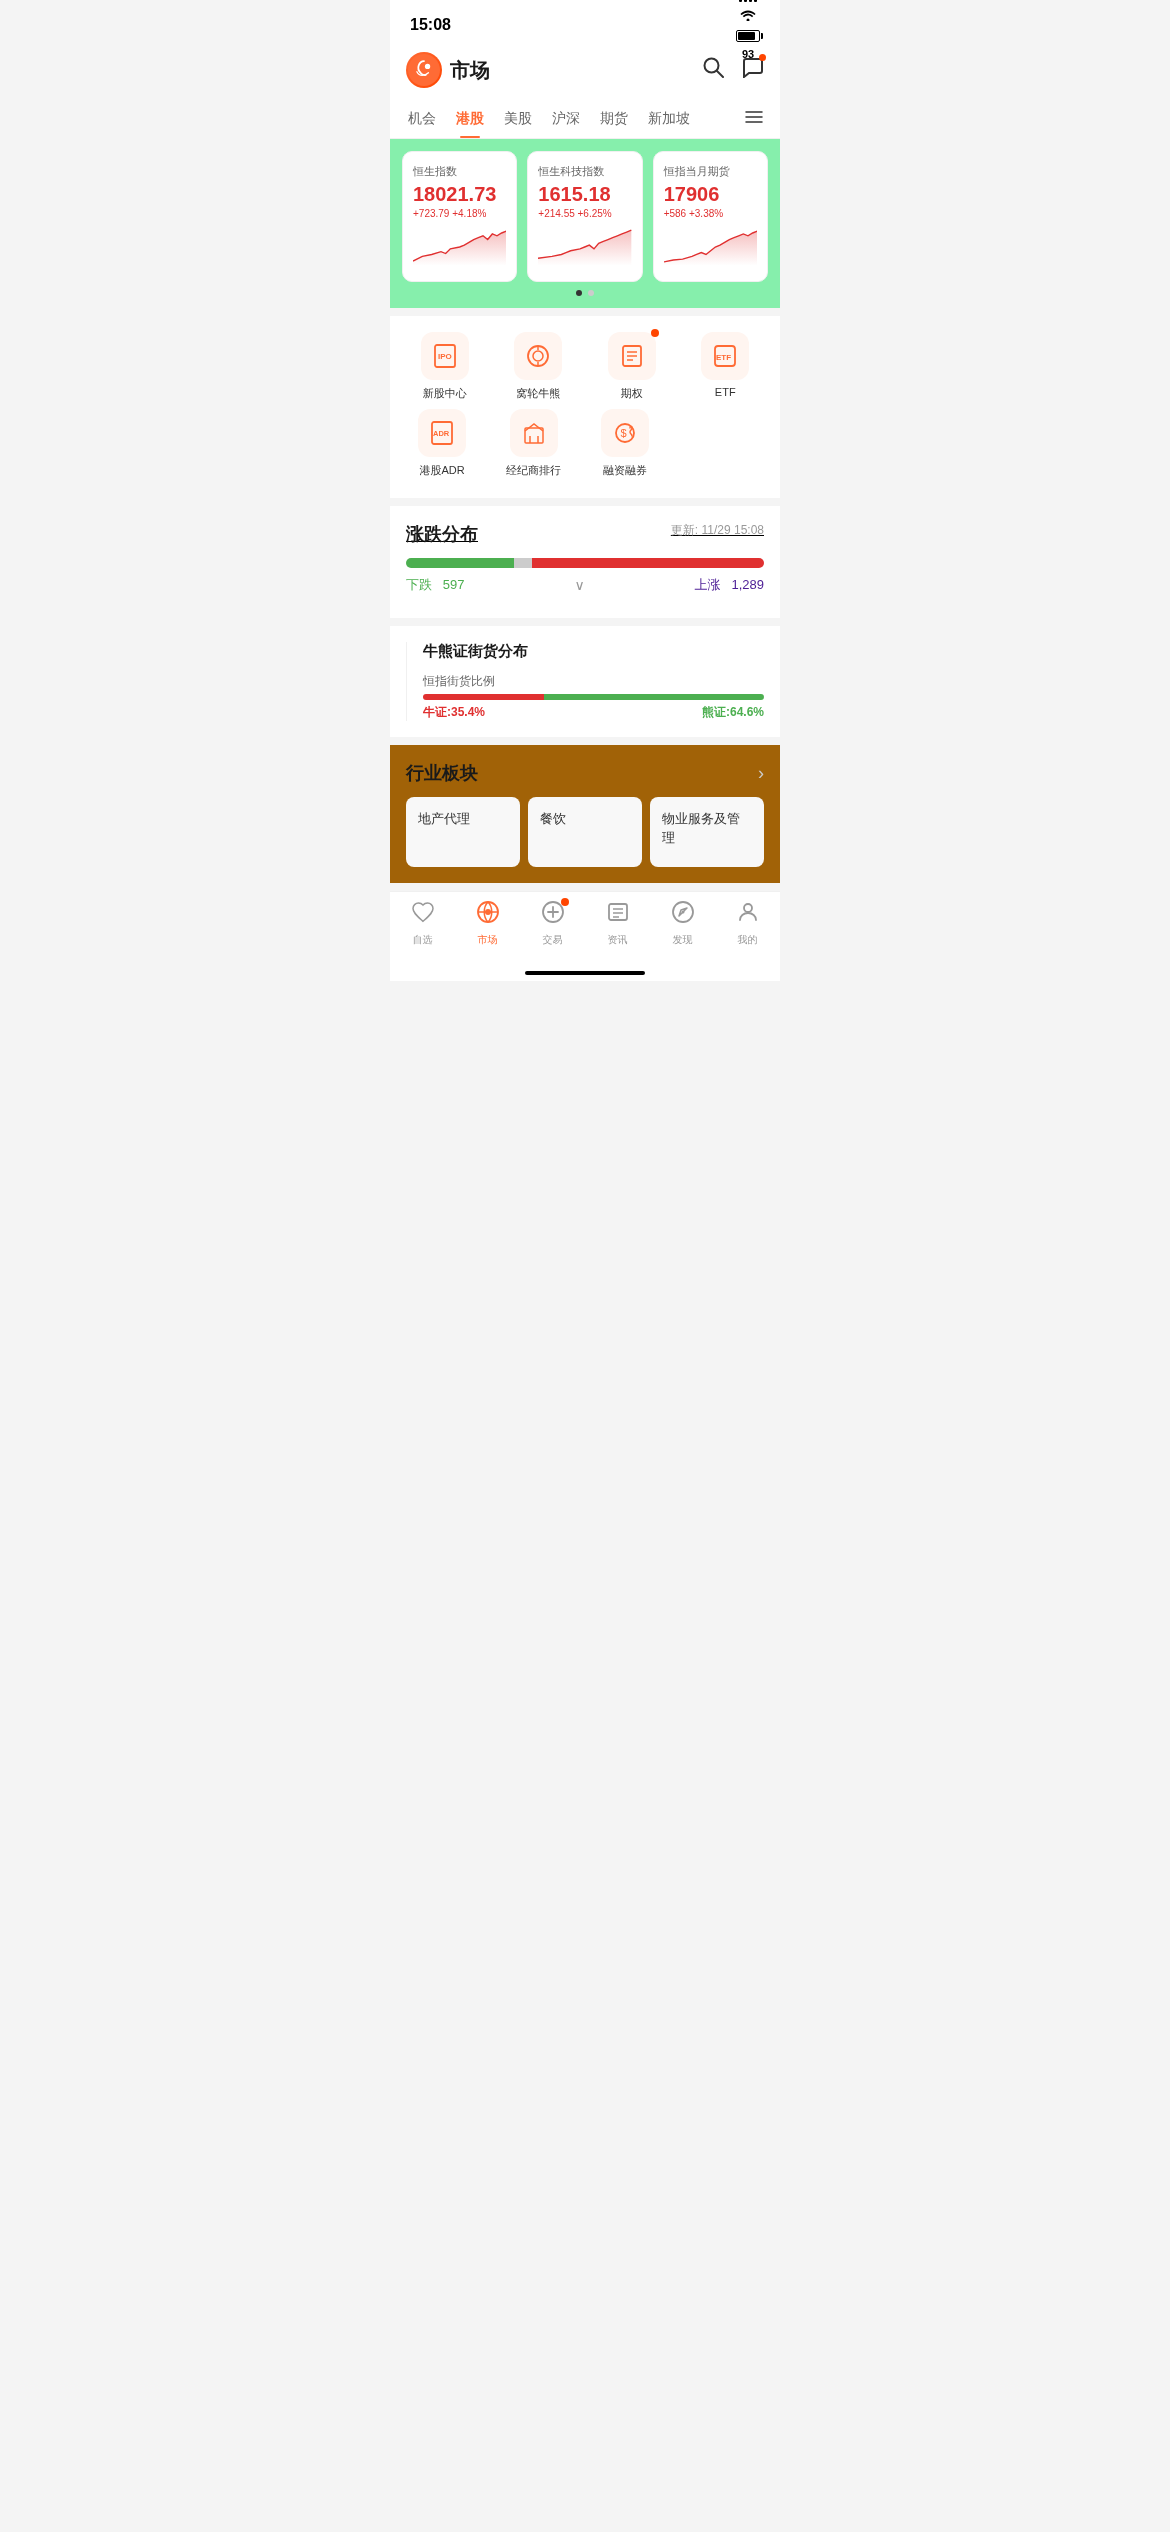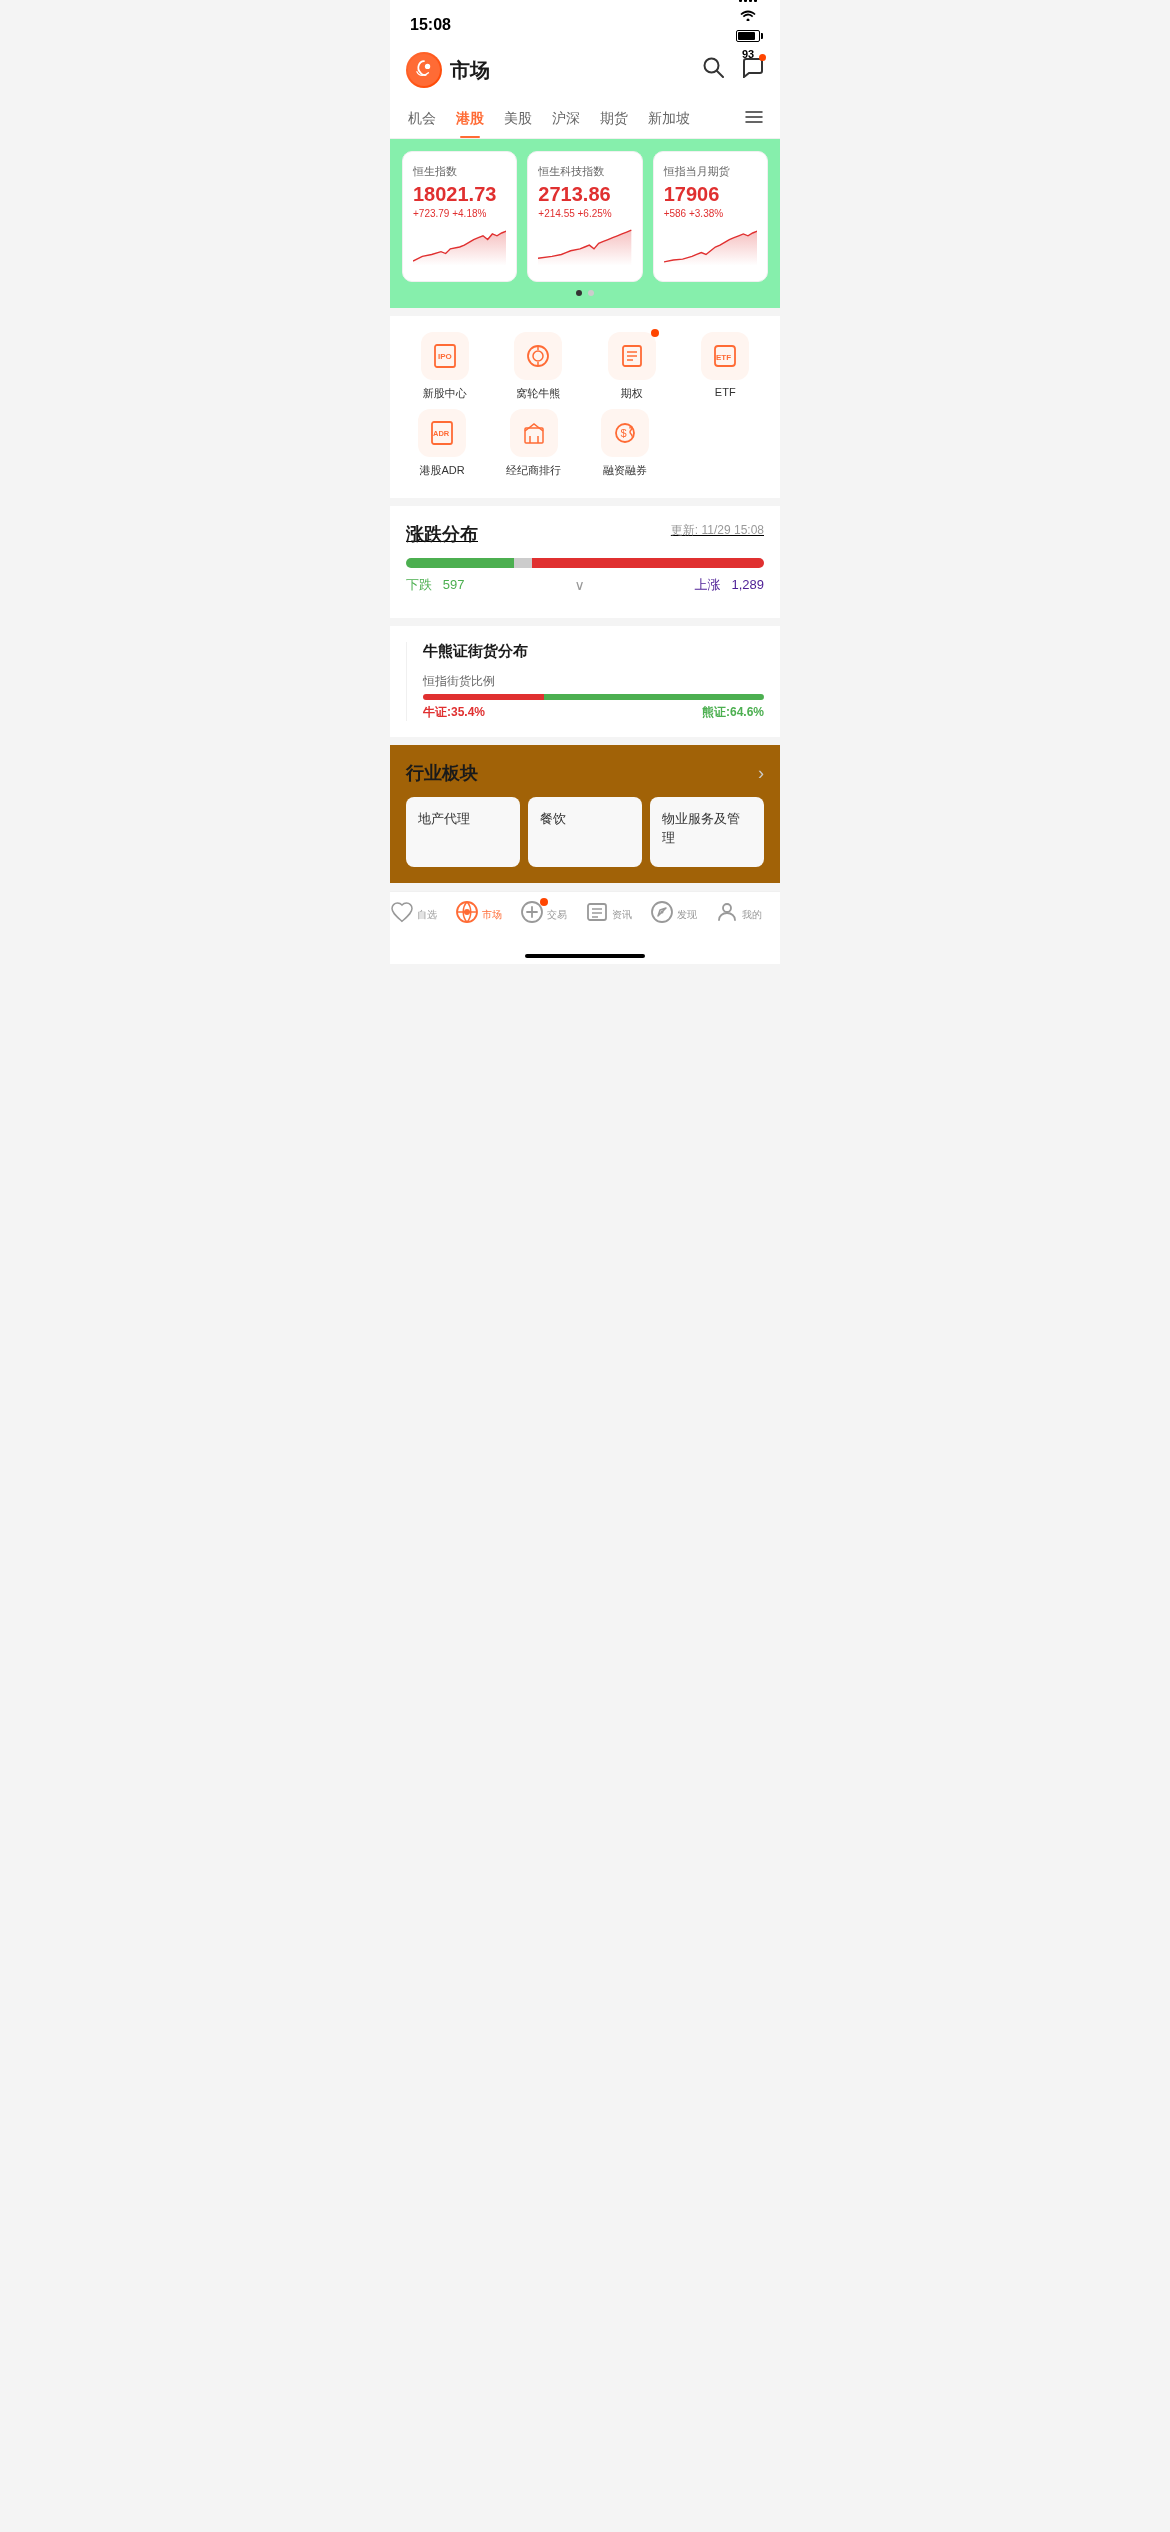--- a/index.html
+++ b/index.html
@@ -435,21 +435,21 @@
       display: flex;
       justify-content: space-around;
       align-items: center;
       padding: 8px 0 20px;
       position: sticky;
       bottom: 0;
       margin-top: 8px;
     }
     .bottom-nav-item {
       display: flex;
-      flex-direction: row;
+      flex-direction: column;
       align-items: center;
       gap: 3px;
       cursor: pointer;
       flex: 1;
     }
     .bottom-nav-icon {
       font-size: 22px;
       color: #999;
       position: relative;
     }
@@ -569,21 +569,21 @@
             <stop offset="100%" stop-color="#e03030" stop-opacity="0"></stop>
           </linearGradient>
         </defs>
         <path d="M0 35 L10 30 L20 28 L30 25 L35 27 L40 22 L50 20 L55 18 L60 15 L65 12 L70 10 L75 8 L80 12 L85 6 L90 8 L95 5 L100 3 L100 40 L0 40 Z" fill="url(#g1)"></path>
         <path d="M0 35 L10 30 L20 28 L30 25 L35 27 L40 22 L50 20 L55 18 L60 15 L65 12 L70 10 L75 8 L80 12 L85 6 L90 8 L95 5 L100 3" stroke="#e03030" stroke-width="1.5" fill="none"></path>
       </svg>
     </div>
 
     <div class="index-card">
       <div class="index-card-name">恒生科技指数</div>
-      <div class="index-card-value">2713.86</div>
+      <div class="index-card-value">1615.18</div>
       <div class="index-card-change">+214.55  +6.25%</div>
       <svg class="mini-chart" viewBox="0 0 100 40">
         <defs>
           <linearGradient id="g2" x1="0" y1="0" x2="0" y2="1">
             <stop offset="0%" stop-color="#e03030" stop-opacity="0.3"></stop>
             <stop offset="100%" stop-color="#e03030" stop-opacity="0"></stop>
           </linearGradient>
         </defs>
         <path d="M0 32 L15 30 L25 28 L30 26 L35 24 L45 22 L50 20 L55 18 L60 22 L65 16 L70 14 L75 12 L80 10 L85 8 L90 6 L95 4 L100 2 L100 40 L0 40 Z" fill="url(#g2)"></path>
         <path d="M0 32 L15 30 L25 28 L30 26 L35 24 L45 22 L50 20 L55 18 L60 22 L65 16 L70 14 L75 12 L80 10 L85 8 L90 6 L95 4 L100 2" stroke="#e03030" stroke-width="1.5" fill="none"></path>

